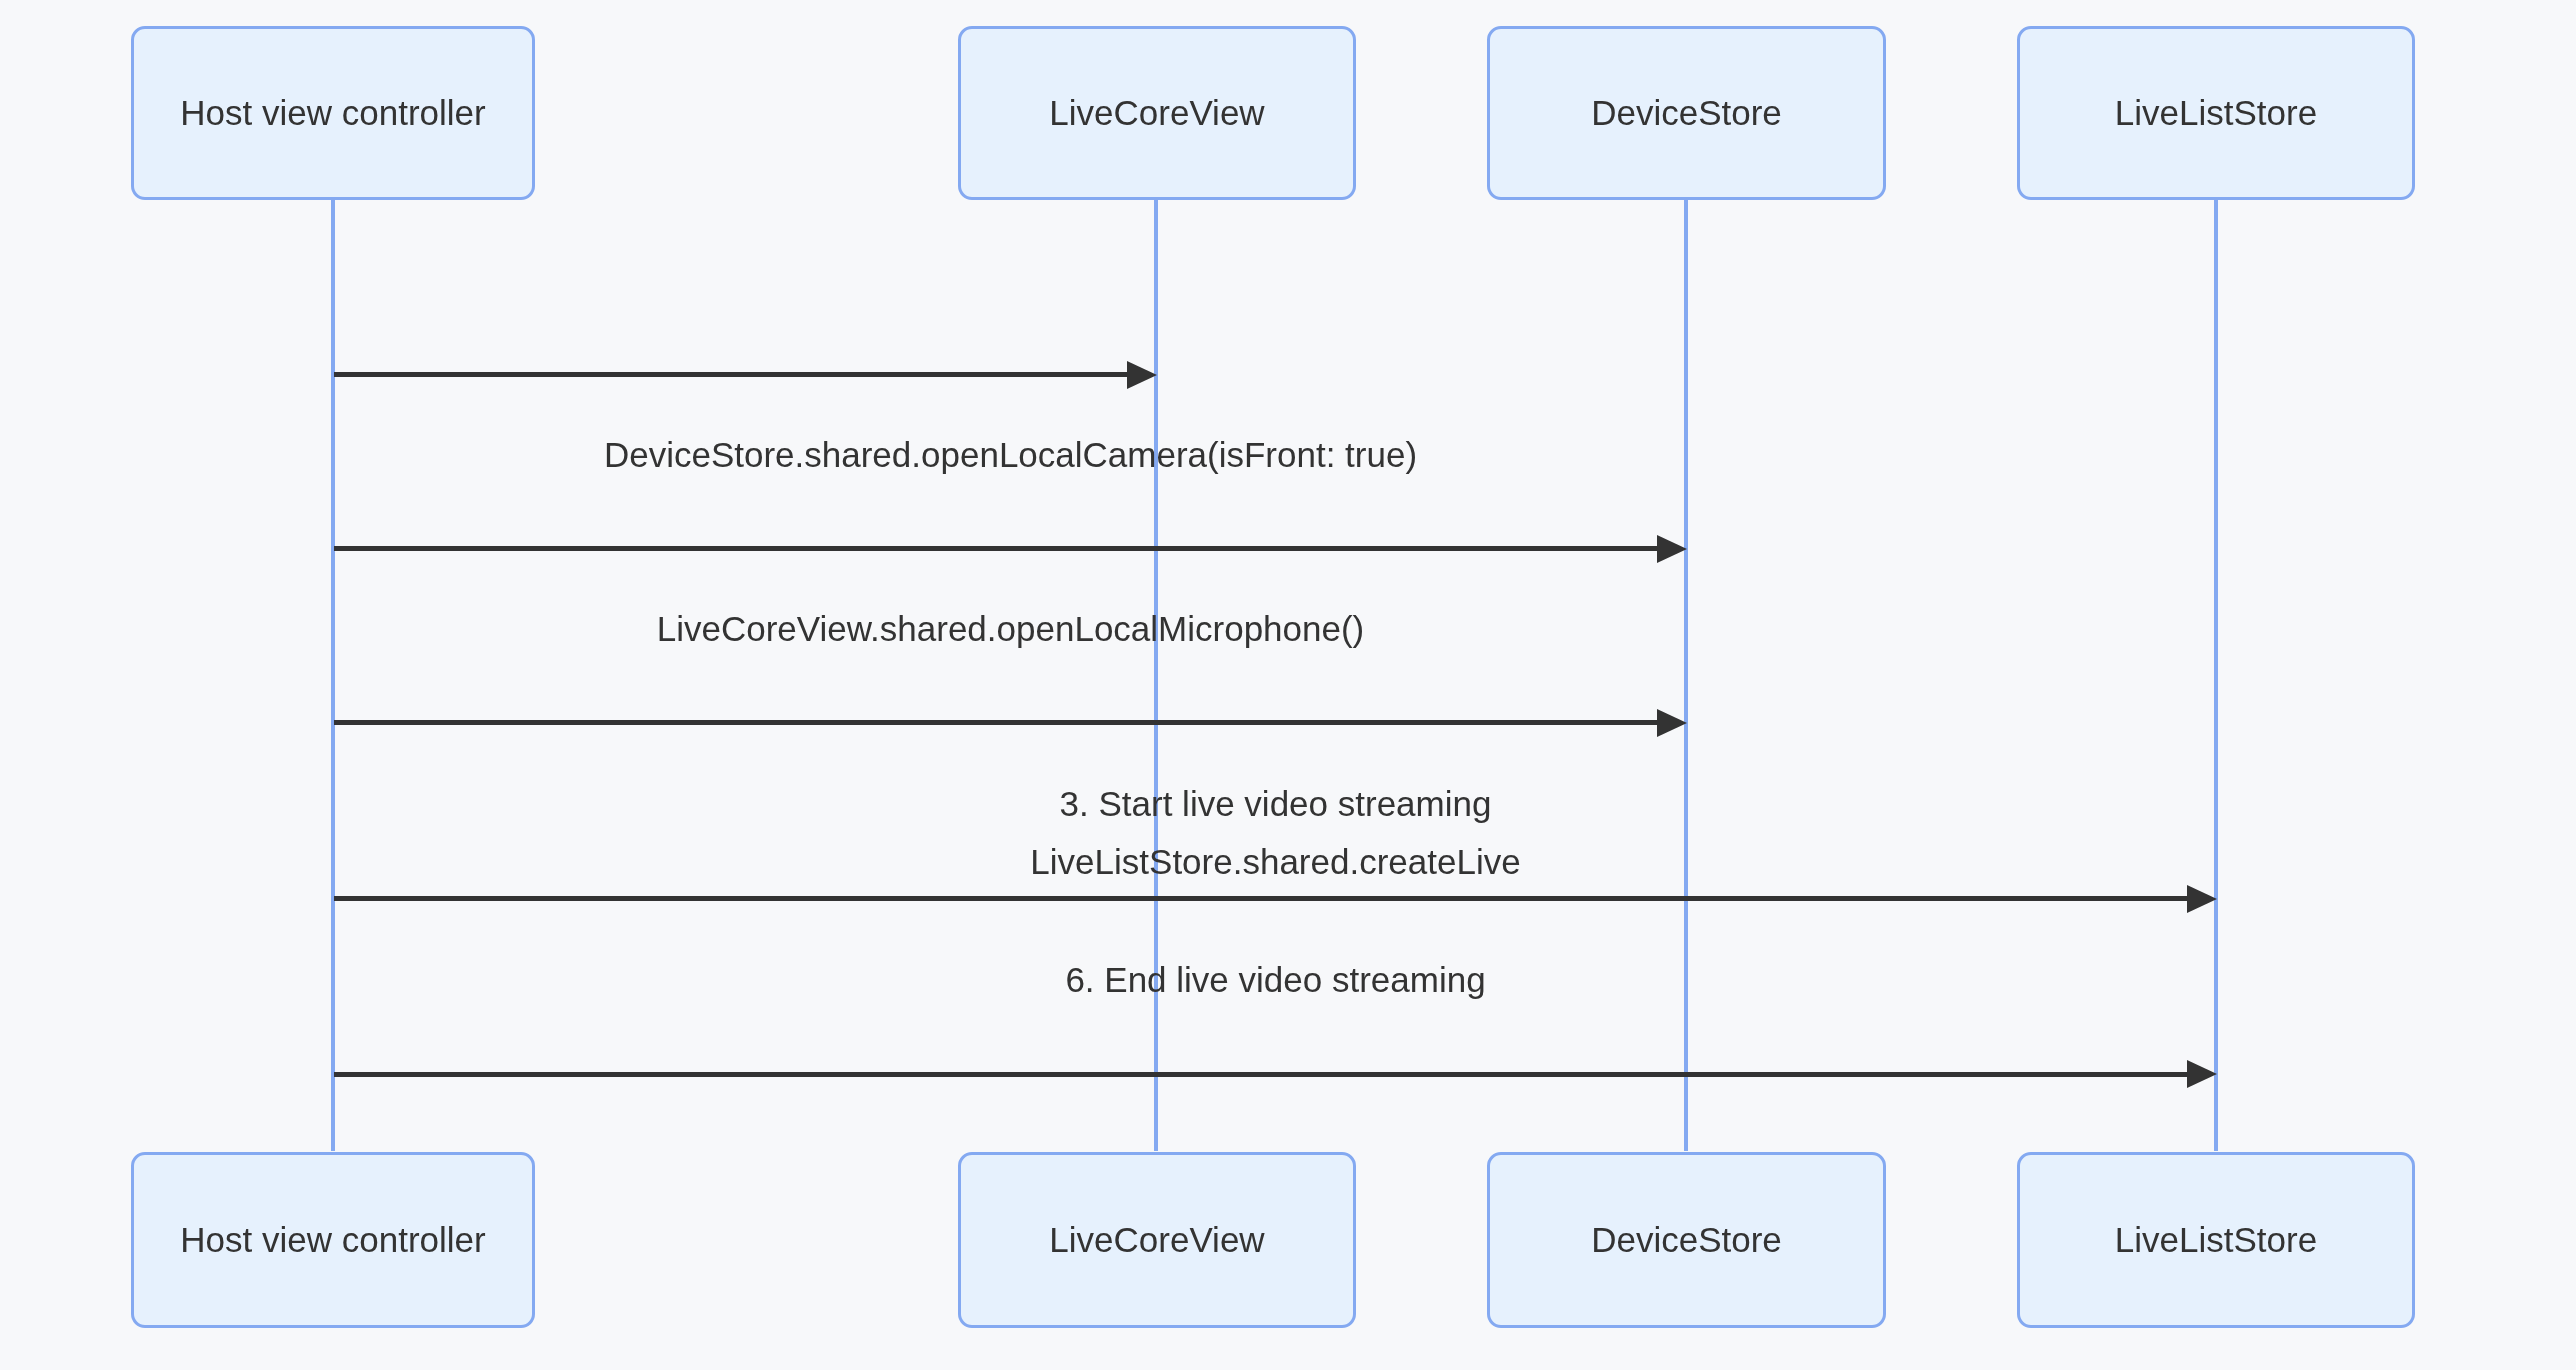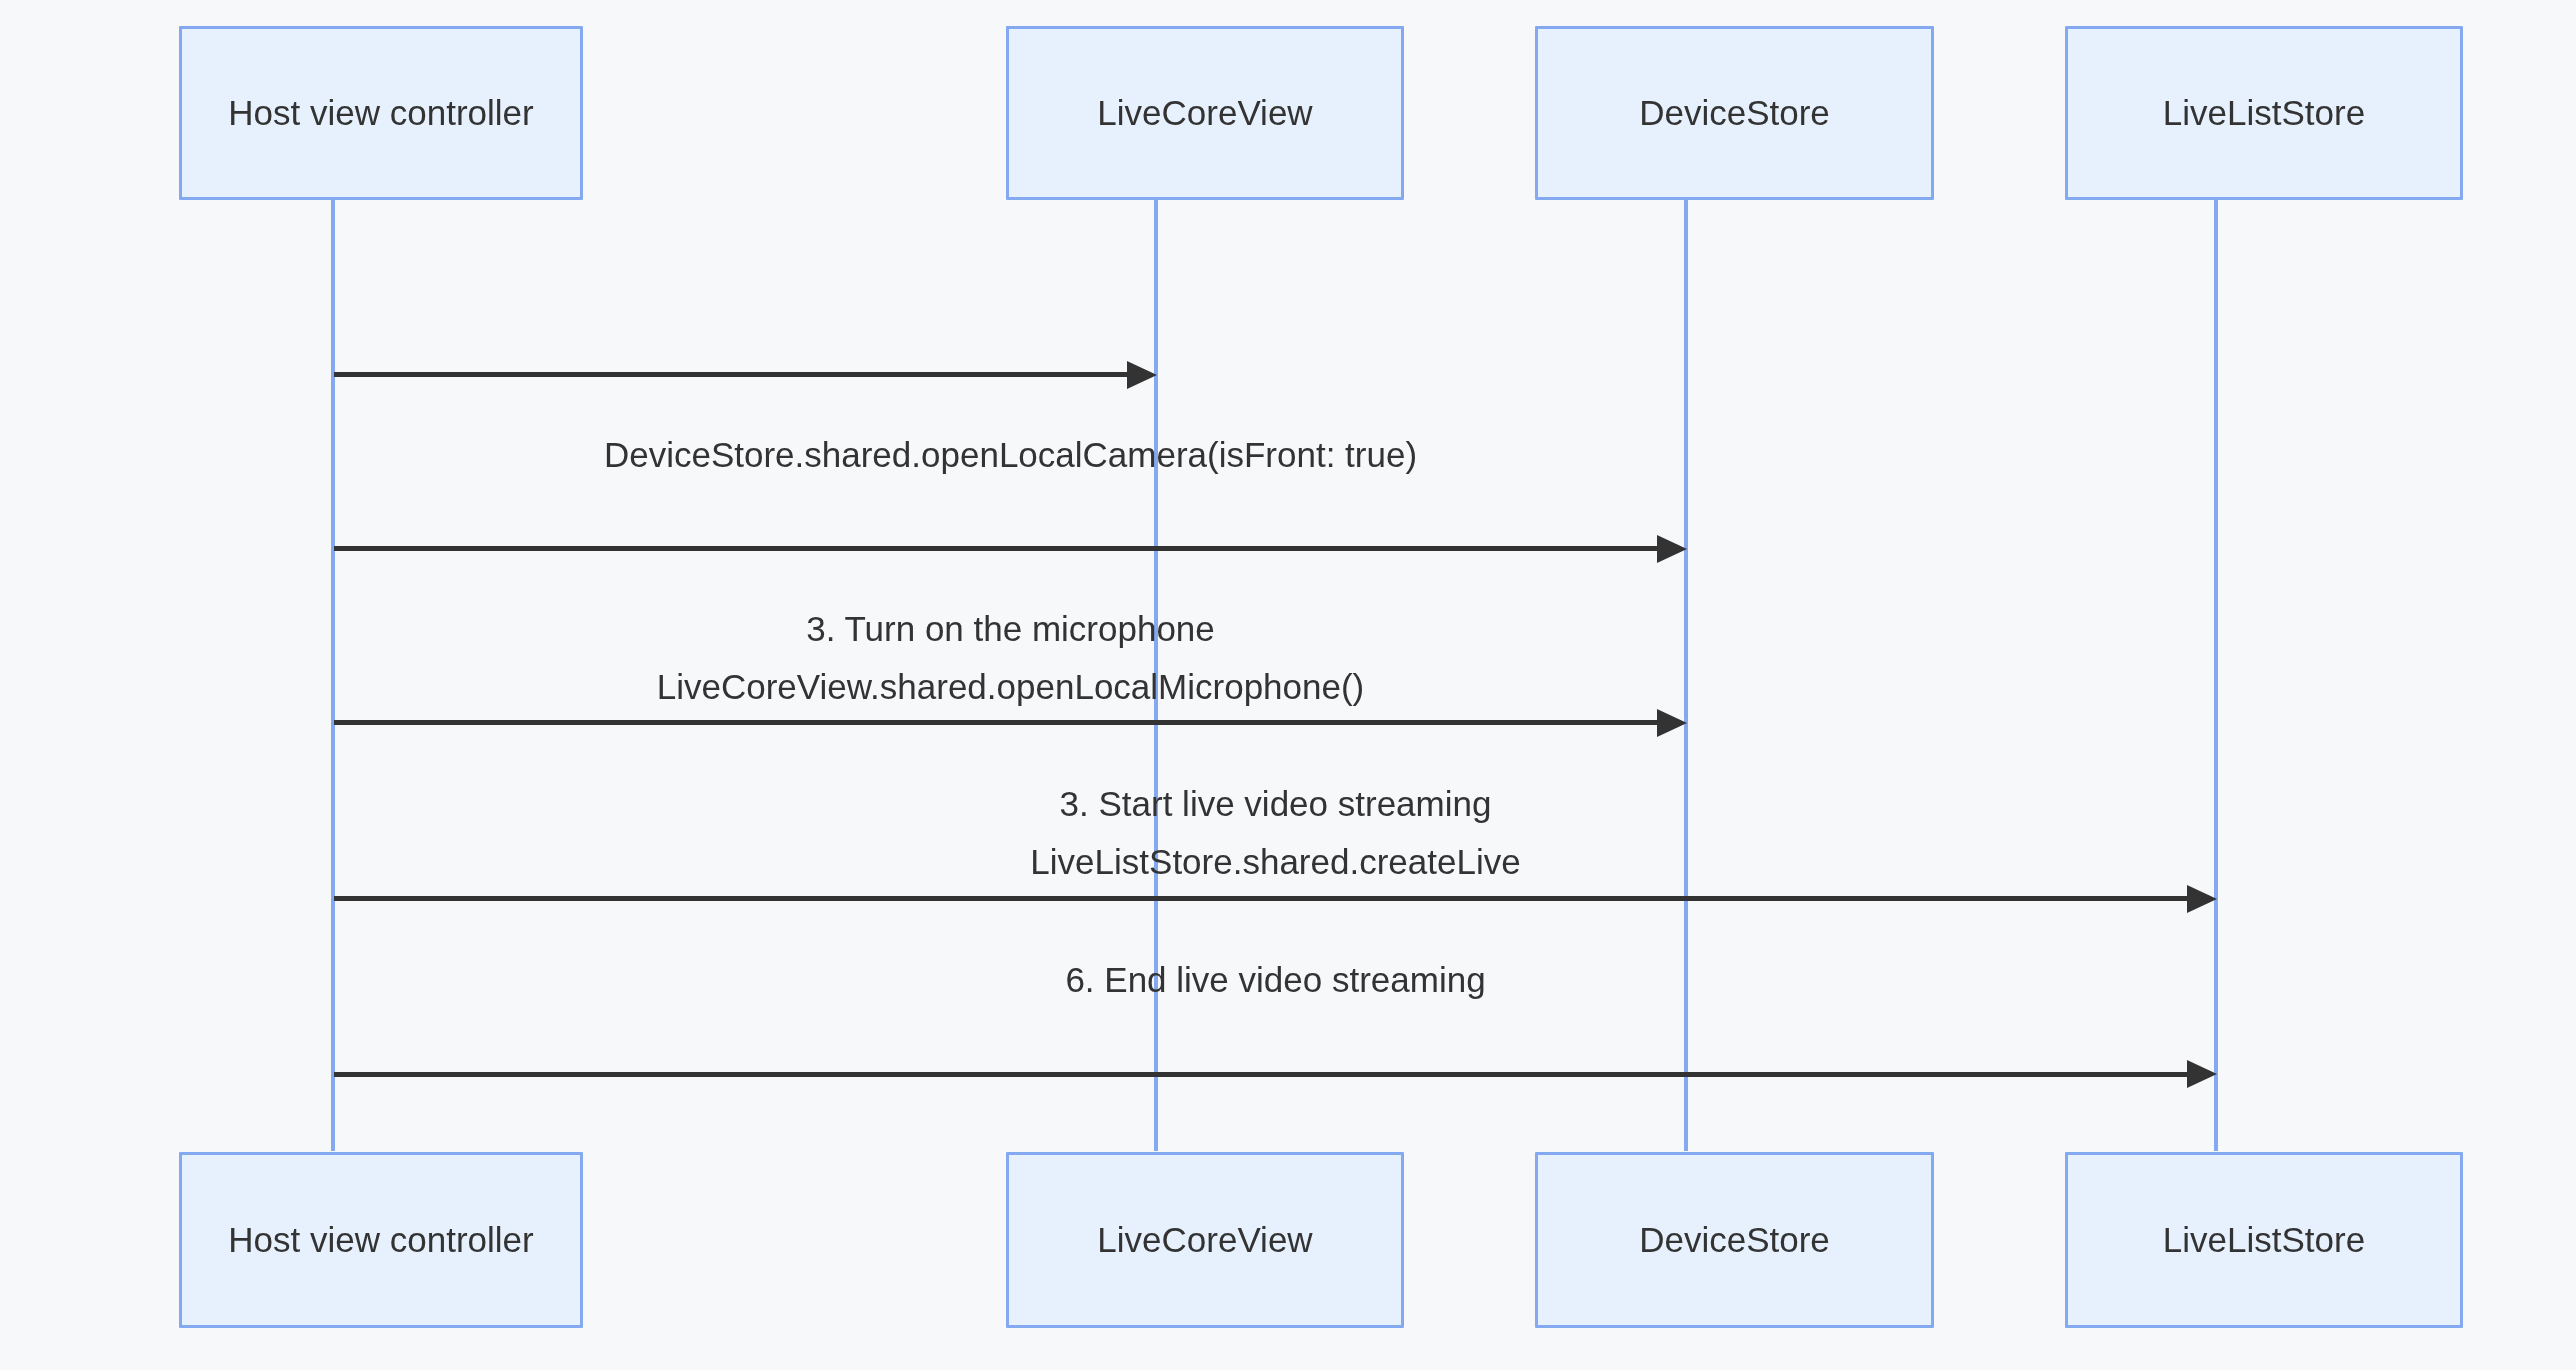--- a/index.html
+++ b/index.html
@@ -19,28 +19,27 @@
     height: 951px;
     width: 4.1px;
     background: var(--lifeline, #84A9F1);
   }
 
   .actor {
     position: absolute;
     box-sizing: border-box;
     background: var(--actor-fill, #E6F1FD);
     border: 3.3px solid var(--actor-border, #84A9F1);
-    border-radius: 1px;
+    border-radius: 14px;
     display: flex;
     align-items: center;
     justify-content: center;
     font-size: 35px;
     color: var(--text, #333333);
     white-space: nowrap;
-    margin-left: 48px;
   }
 
   .msg-text {
     position: absolute;
     text-align: center;
     font-size: 35px;
     line-height: 58px;
     color: var(--text, #333333);
     white-space: nowrap;
   }
@@ -107,21 +106,20 @@
   <div>
     <div class="msg-text" style="left:334px;top:426px;width:1353px">
       <span>DeviceStore.shared.openLocalCamera(isFront: true)</span>
     </div>
     <div class="msg-line" style="left:334px;top:546px;width:1327px"></div>
     <div class="msg-head" style="left:1657px;top:535px"></div>
   </div>
 
   <div>
     <div class="msg-text" style="left:334px;top:600px;width:1353px">
-      <span>3. Turn on the microphone</span>
       <span>LiveCoreView.shared.openLocalMicrophone()</span>
     </div>
     <div class="msg-line" style="left:334px;top:720px;width:1327px"></div>
     <div class="msg-head" style="left:1657px;top:709px"></div>
   </div>
 
   <div>
     <div class="msg-text" style="left:334px;top:775px;width:1883px">
       <span>3. Start live video streaming</span>
       <span>LiveListStore.shared.createLive</span>

